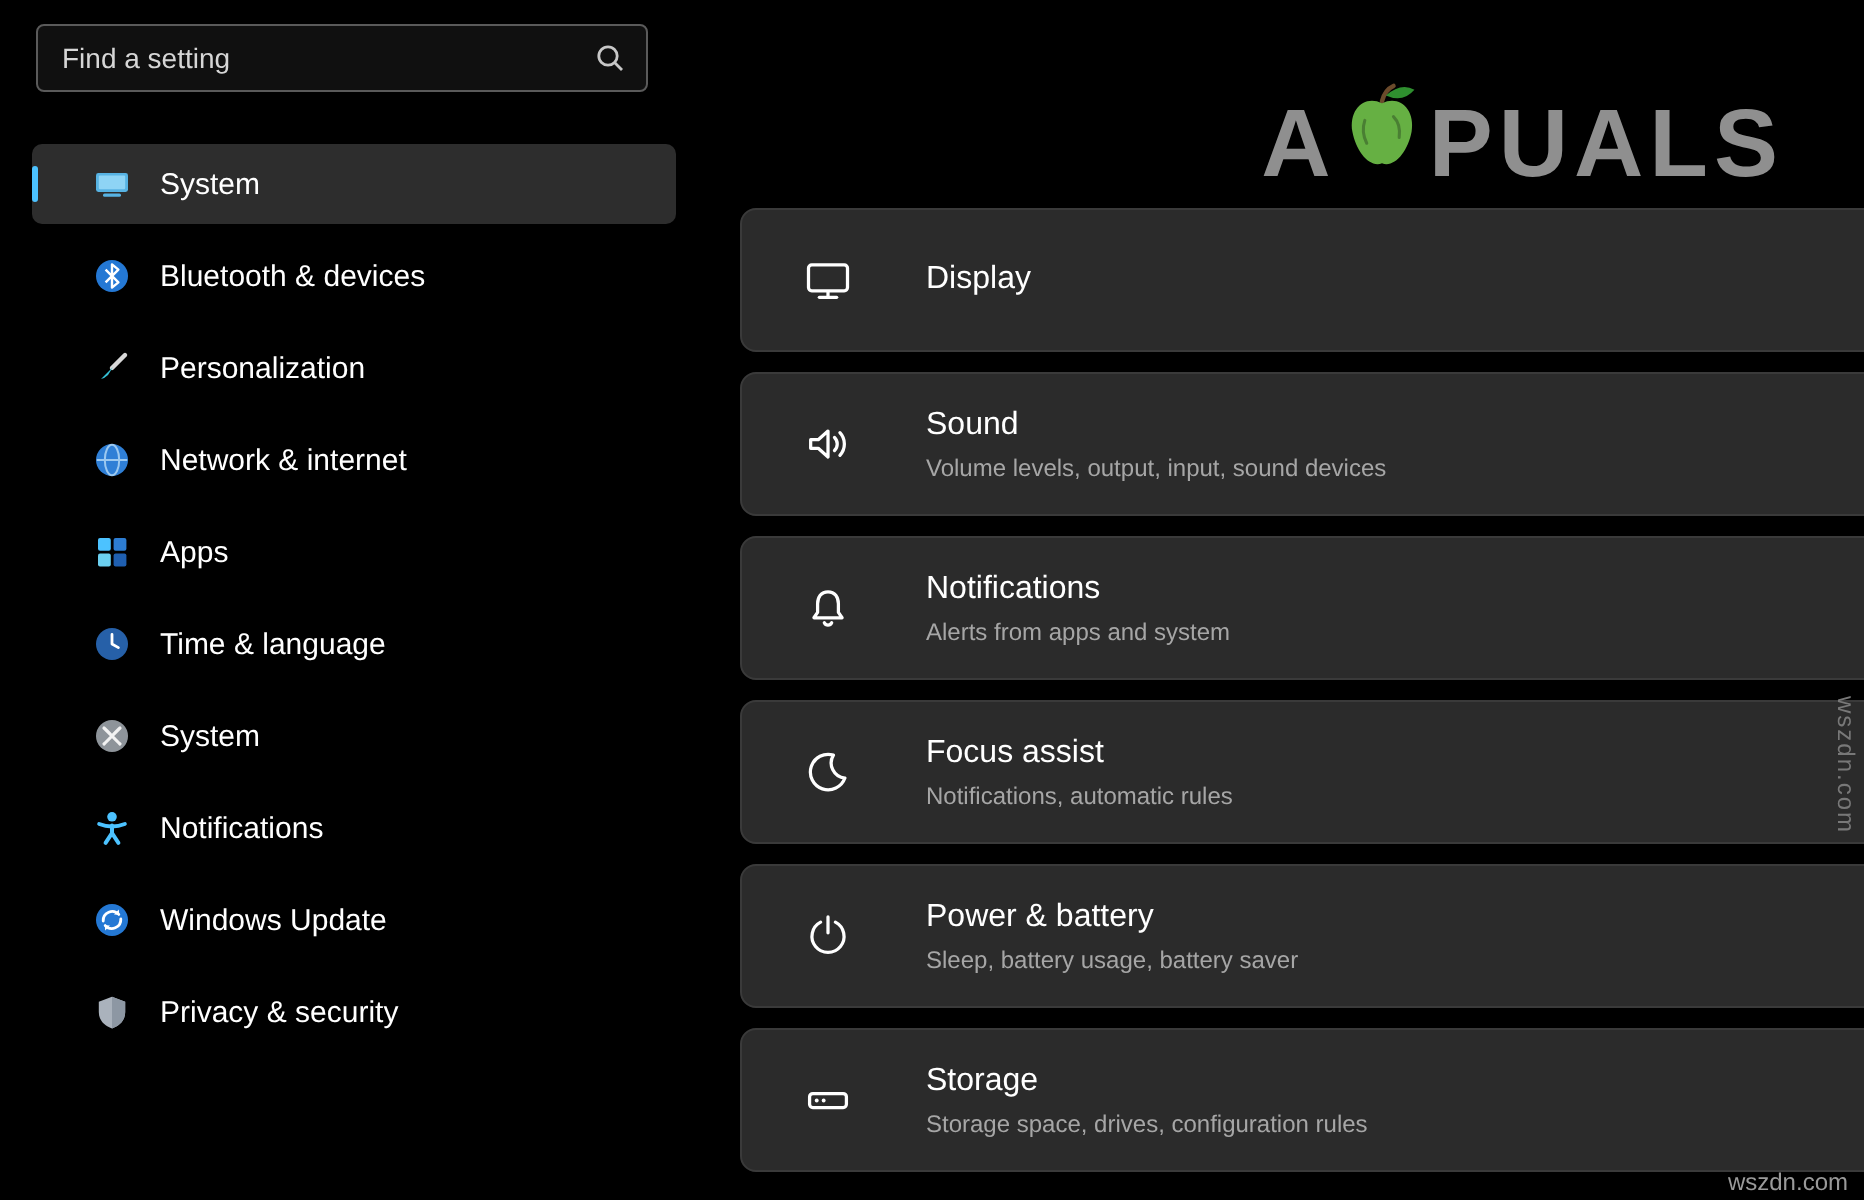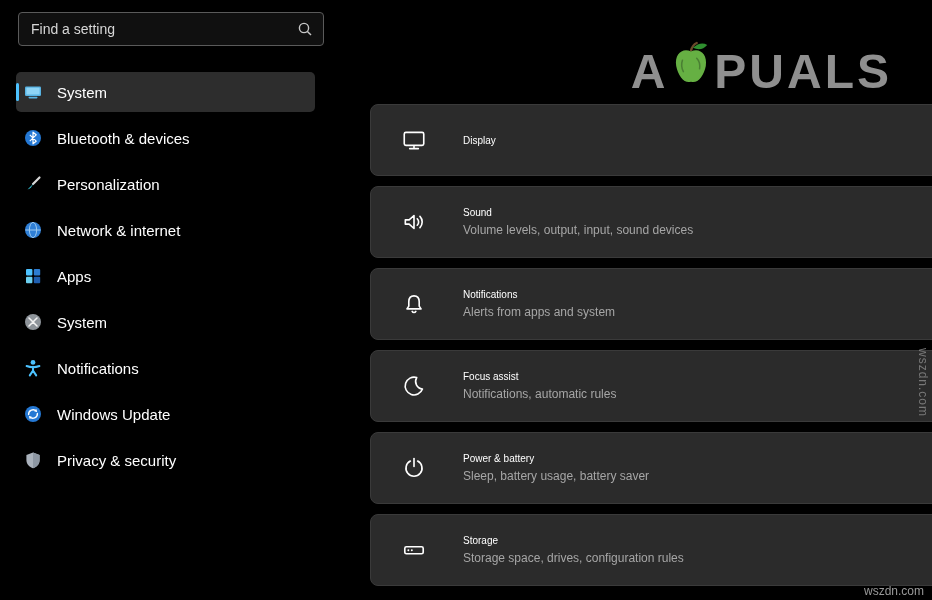--- a/index.html
+++ b/index.html
@@ -19,21 +19,21 @@
   .searchbox input{
     flex:1;background:transparent;border:none;outline:none;
     color:#fff;font-size:14px;font-family:inherit;
   }
   .searchbox input::placeholder{color:#d6d6d6;}
   .search-glyph{display:flex;align-items:center;}
   .nav{margin-top:26px;}
   .nav-item{
     position:relative;width:292px;height:40px;margin:0 0 6px 16px;
     border-radius:5px;display:flex;align-items:center;
-    padding-left:7px;cursor:pointer;
+    padding-left:30px;cursor:pointer;
   }
   .nav-item.selected{background:var(--sidebar-selected,#2d2d2d);}
   .sel-bar{
     position:absolute;left:0;top:11px;width:3px;height:18px;border-radius:2px;
     background:var(--accent,#4cc2ff);
   }
   .nav-icon{width:20px;height:20px;margin-right:14px;display:flex;align-items:center;justify-content:center;}
   .nav-label{color:#fff;font-size:15px;}
   .annotation{
     position:absolute;left:-6px;top:-7px;width:148px;height:48px;
@@ -42,21 +42,21 @@
   }
   
   .main{position:absolute;left:370px;right:-14px;top:104px;}
   .card{
     height:72px;margin-bottom:10px;border-radius:8px;
     background:var(--card-bg,#2b2b2b);border:1px solid var(--card-border,#3a3a3a);
     box-sizing:border-box;display:flex;align-items:center;padding-left:30px;
     cursor:pointer;
   }
   .card-icon{width:26px;height:26px;margin-right:36px;display:flex;align-items:center;justify-content:center;}
-  .card-title{color:#fff;font-size:10px;}
+  .card-title{color:#fff;font-size:16px;}
   .card-sub{color:#a6a6a6;font-size:12px;margin-top:5px;}
   
   .logo{
     position:absolute;right:40px;top:38px;display:flex;align-items:flex-end;
     color:#8f8f8f;font-size:48px;font-weight:bold;letter-spacing:3px;line-height:1;
   }
   .logo .apple{margin:0 2px -2px 2px;}
   .wm-side{
     position:absolute;right:2px;top:348px;color:#787878;font-size:12px;
     writing-mode:vertical-rl;letter-spacing:1px;
@@ -129,20 +129,29 @@
           <rect x="3" y="3" width="6.4" height="6.4" rx="1" fill="#4cc2ff"></rect>
           <rect x="10.8" y="3" width="6.4" height="6.4" rx="1" fill="#2d7dd2"></rect>
           <rect x="3" y="10.8" width="6.4" height="6.4" rx="1" fill="#6cd0f0"></rect>
           <rect x="10.8" y="10.8" width="6.4" height="6.4" rx="1" fill="#1f5fb0"></rect>
         </svg>
       </span>
       <span class="nav-label">Apps</span>
     </div>
 
 
+    <div class="nav-item">
+      <span class="nav-icon">
+        <svg width="20" height="20" viewBox="0 0 20 20">
+          <circle cx="10" cy="10" r="8" fill="#2660a8"></circle>
+          <path d="M10 10 L10 5.2 M10 10 L13.2 11.8" stroke="#fff" stroke-width="1.4" stroke-linecap="round"></path>
+        </svg>
+      </span>
+      <span class="nav-label">Time &amp; language</span>
+    </div>
 
     <div class="nav-item">
       <span class="nav-icon">
         <svg width="20" height="20" viewBox="0 0 20 20">
           <circle cx="10" cy="10" r="8" fill="#8e949a"></circle>
           <path d="M6 6 C8.2 8 11.8 12 14 14 M14 6 C11.8 8 8.2 12 6 14" stroke="#f2f2f2" stroke-width="1.6" fill="none" stroke-linecap="round"></path>
         </svg>
       </span>
       <span class="nav-label">System</span>
     </div>

